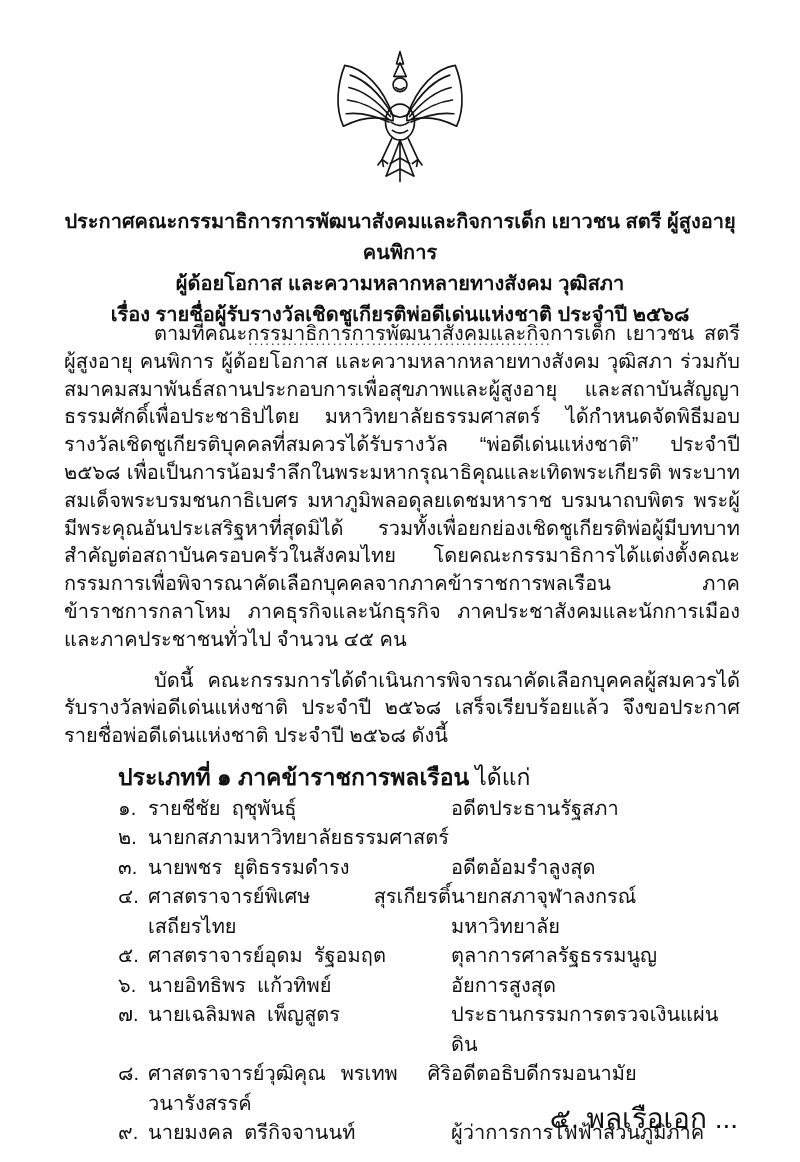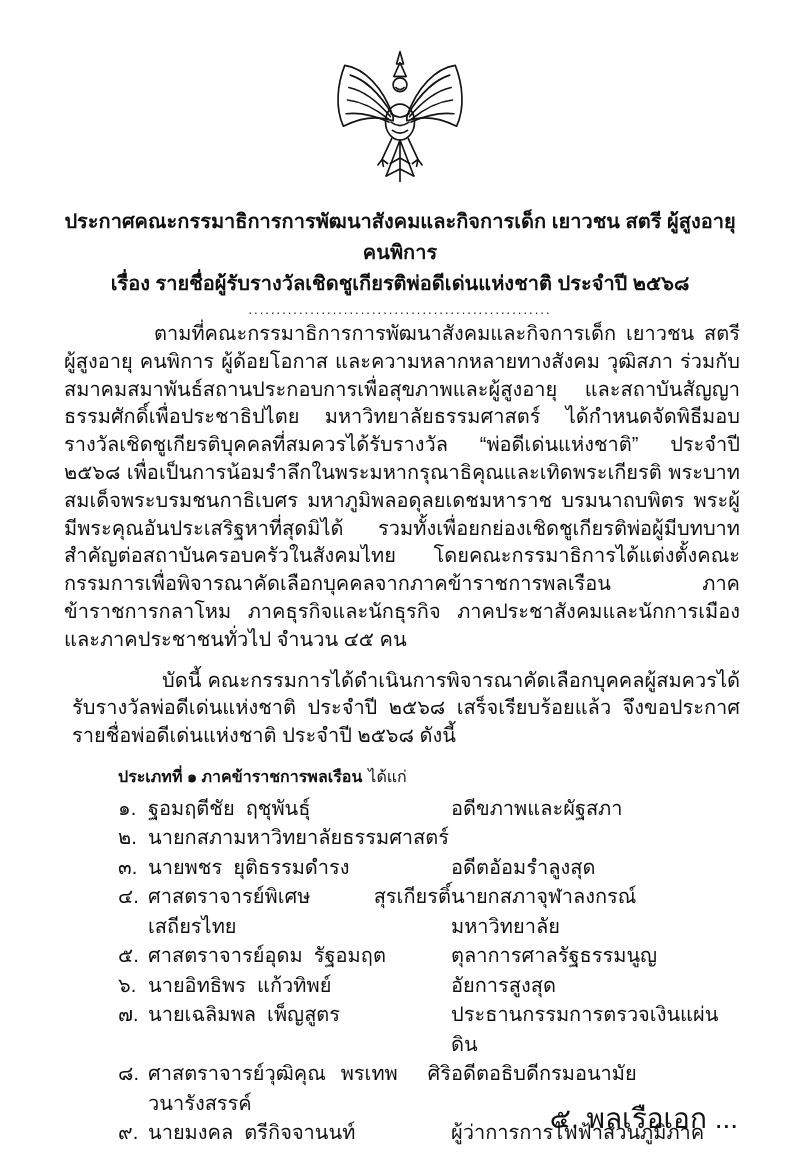--- a/index.html
+++ b/index.html
@@ -41,24 +41,24 @@
     position:absolute;
     top:320px;left:64px;right:60px;
     font-size:20px;
     line-height:27.8px;
     text-align:justify;
   }
   .para{
     margin:0;
     text-indent:90px;
   }
-  .para + .para{ margin-top:13px;margin-left:8px; }
+  .para + .para{ margin-top:13px; }
   .sections{ margin-top:12px; padding-left:54px; }
   .section-heading{
-    font-size:16px;
+    font-size:23px;
     line-height:30px;
     margin-bottom:2px;
   }
   .section-heading .hd{ font-weight:bold; }
   .section-heading .hd-suffix{ font-weight:normal; margin-left:6px; }
   .entry{
     display:grid;
     grid-template-columns:30px 303px 1fr;
     line-height:29.5px;
     font-size:20px;
@@ -109,38 +109,39 @@
 
         <path d="M110 134 L90 186 M110 134 L110 194 M110 134 L130 186"></path>
         <path d="M90 186 L110 176 L130 186"></path>
         <path d="M96 168 L110 160 L124 168"></path>
       </g>
     </svg>
   </div>
 
   <div class="title-block">
     <div>ประกาศคณะกรรมาธิการการพัฒนาสังคมและกิจการเด็ก เยาวชน สตรี ผู้สูงอายุ คนพิการ</div>
+    <div>ผู้ด้อยโอกาส และความหลากหลายทางสังคม วุฒิสภา</div>
     <div>เรื่อง รายชื่อผู้รับรางวัลเชิดชูเกียรติพ่อดีเด่นแห่งชาติ ประจำปี ๒๕๖๘</div>
     <div class="separator">......................................................</div>
   </div>
 
   <div class="doc-body">
     <p class="para">ตามที่คณะกรรมาธิการการพัฒนาสังคมและกิจการเด็ก เยาวชน สตรี ผู้สูงอายุ คนพิการ ผู้ด้อยโอกาส และความหลากหลายทางสังคม วุฒิสภา ร่วมกับสมาคมสมาพันธ์สถานประกอบการเพื่อสุขภาพและผู้สูงอายุ และสถาบันสัญญาธรรมศักดิ์เพื่อประชาธิปไตย มหาวิทยาลัยธรรมศาสตร์ ได้กำหนดจัดพิธีมอบรางวัลเชิดชูเกียรติบุคคลที่สมควรได้รับรางวัล “พ่อดีเด่นแห่งชาติ” ประจำปี ๒๕๖๘ เพื่อเป็นการน้อมรำลึกในพระมหากรุณาธิคุณและเทิดพระเกียรติ พระบาทสมเด็จพระบรมชนกาธิเบศร มหาภูมิพลอดุลยเดชมหาราช บรมนาถบพิตร พระผู้มีพระคุณอันประเสริฐหาที่สุดมิได้ รวมทั้งเพื่อยกย่องเชิดชูเกียรติพ่อผู้มีบทบาทสำคัญต่อสถาบันครอบครัวในสังคมไทย โดยคณะกรรมาธิการได้แต่งตั้งคณะกรรมการเพื่อพิจารณาคัดเลือกบุคคลจากภาคข้าราชการพลเรือน ภาคข้าราชการกลาโหม ภาคธุรกิจและนักธุรกิจ ภาคประชาสังคมและนักการเมือง และภาคประชาชนทั่วไป จำนวน ๔๕ คน</p>
     <p class="para">บัดนี้ คณะกรรมการได้ดำเนินการพิจารณาคัดเลือกบุคคลผู้สมควรได้รับรางวัลพ่อดีเด่นแห่งชาติ ประจำปี ๒๕๖๘ เสร็จเรียบร้อยแล้ว จึงขอประกาศรายชื่อพ่อดีเด่นแห่งชาติ ประจำปี ๒๕๖๘ ดังนี้</p>
 
     <div class="sections">
 
       <div class="section">
         <div class="section-heading">
           <span class="hd">ประเภทที่ ๑ ภาคข้าราชการพลเรือน</span><span class="hd-suffix">ได้แก่</span>
         </div>
         <div class="entry">
           <span class="no">๑.</span>
-          <span class="name">ฐอมฤตีชัย  ฤชุพันธุ์</span>
-          <span class="pos">อดีขภาพและผัฐสภา</span>
+          <span class="name">รายชีชัย  ฤชุพันธุ์</span>
+          <span class="pos">อดีตประธานรัฐสภา</span>
         </div>
         <div class="entry">
           <span class="no">๒.</span>
           <span class="pos">นายกสภามหาวิทยาลัยธรรมศาสตร์</span>
         </div>
         <div class="entry">
           <span class="no">๓.</span>
           <span class="name">นายพชร  ยุติธรรมดำรง</span>
           <span class="pos">อดีตอัอมรำลูงสุด</span>
         </div>

